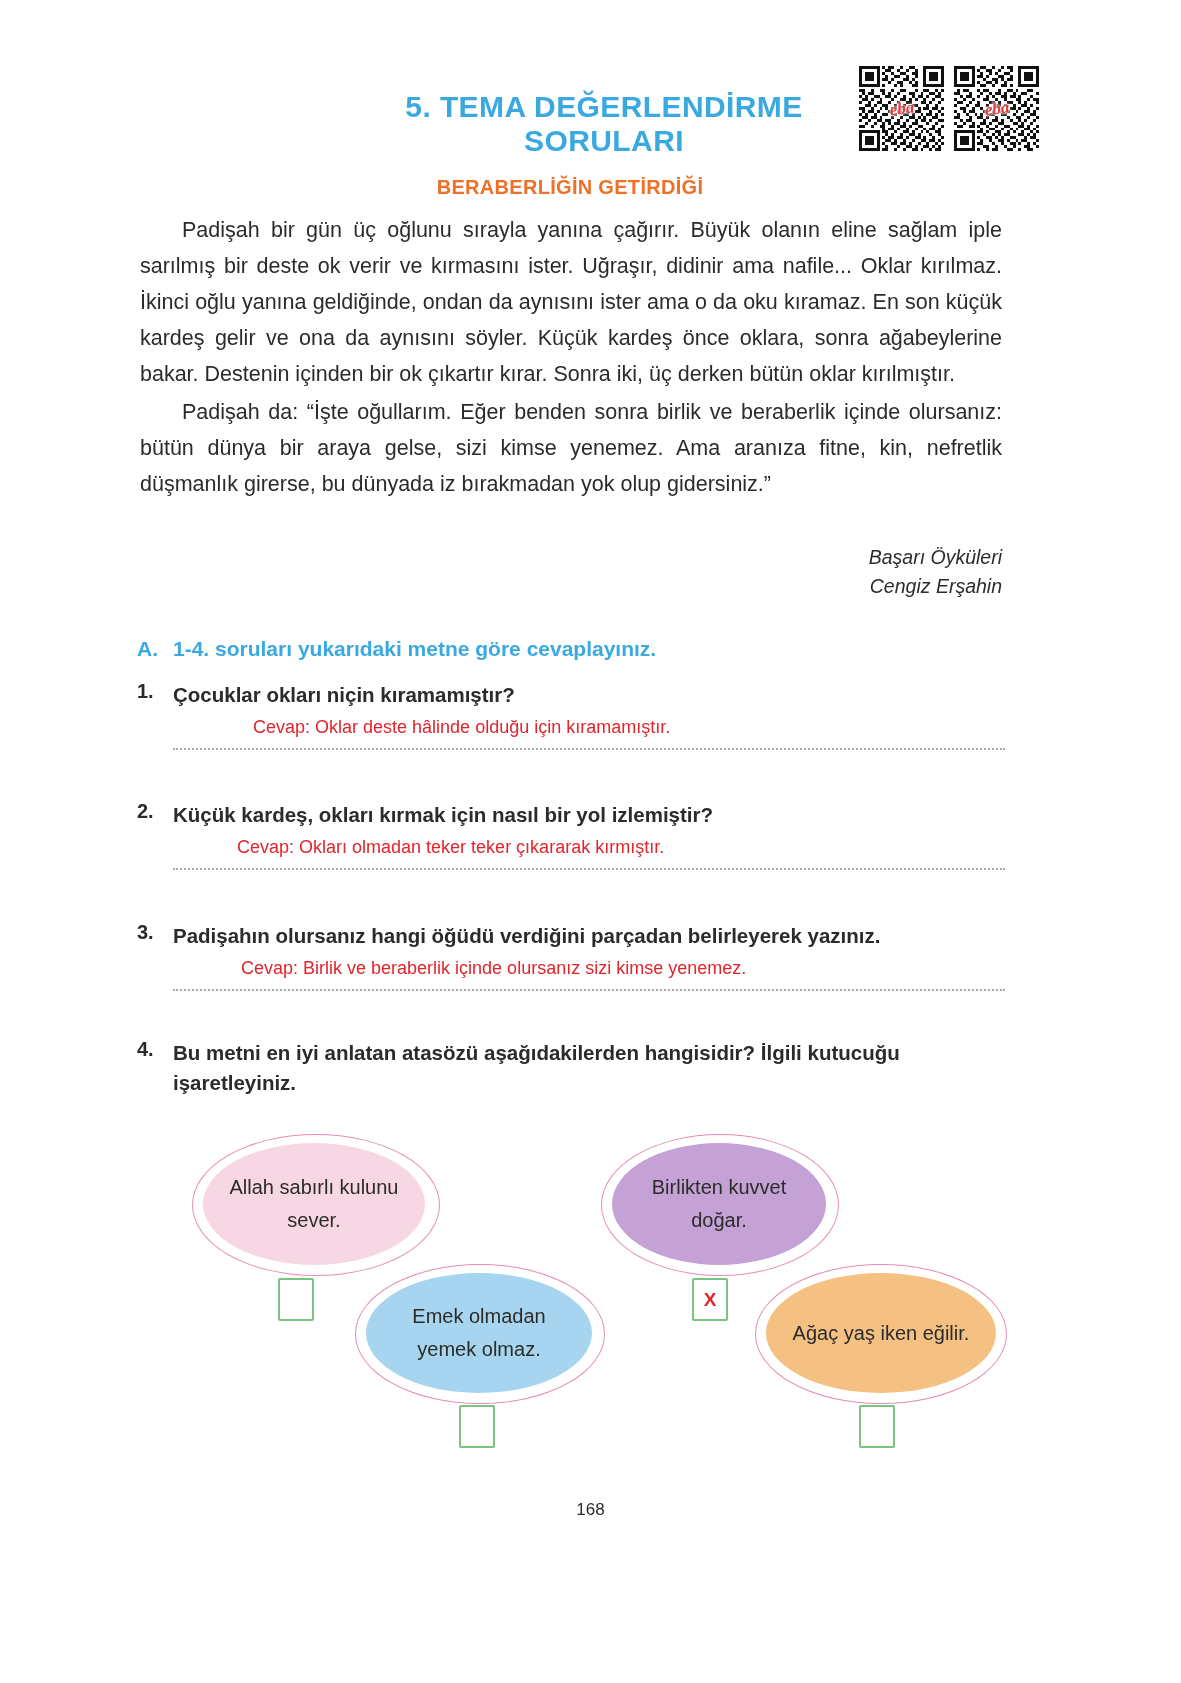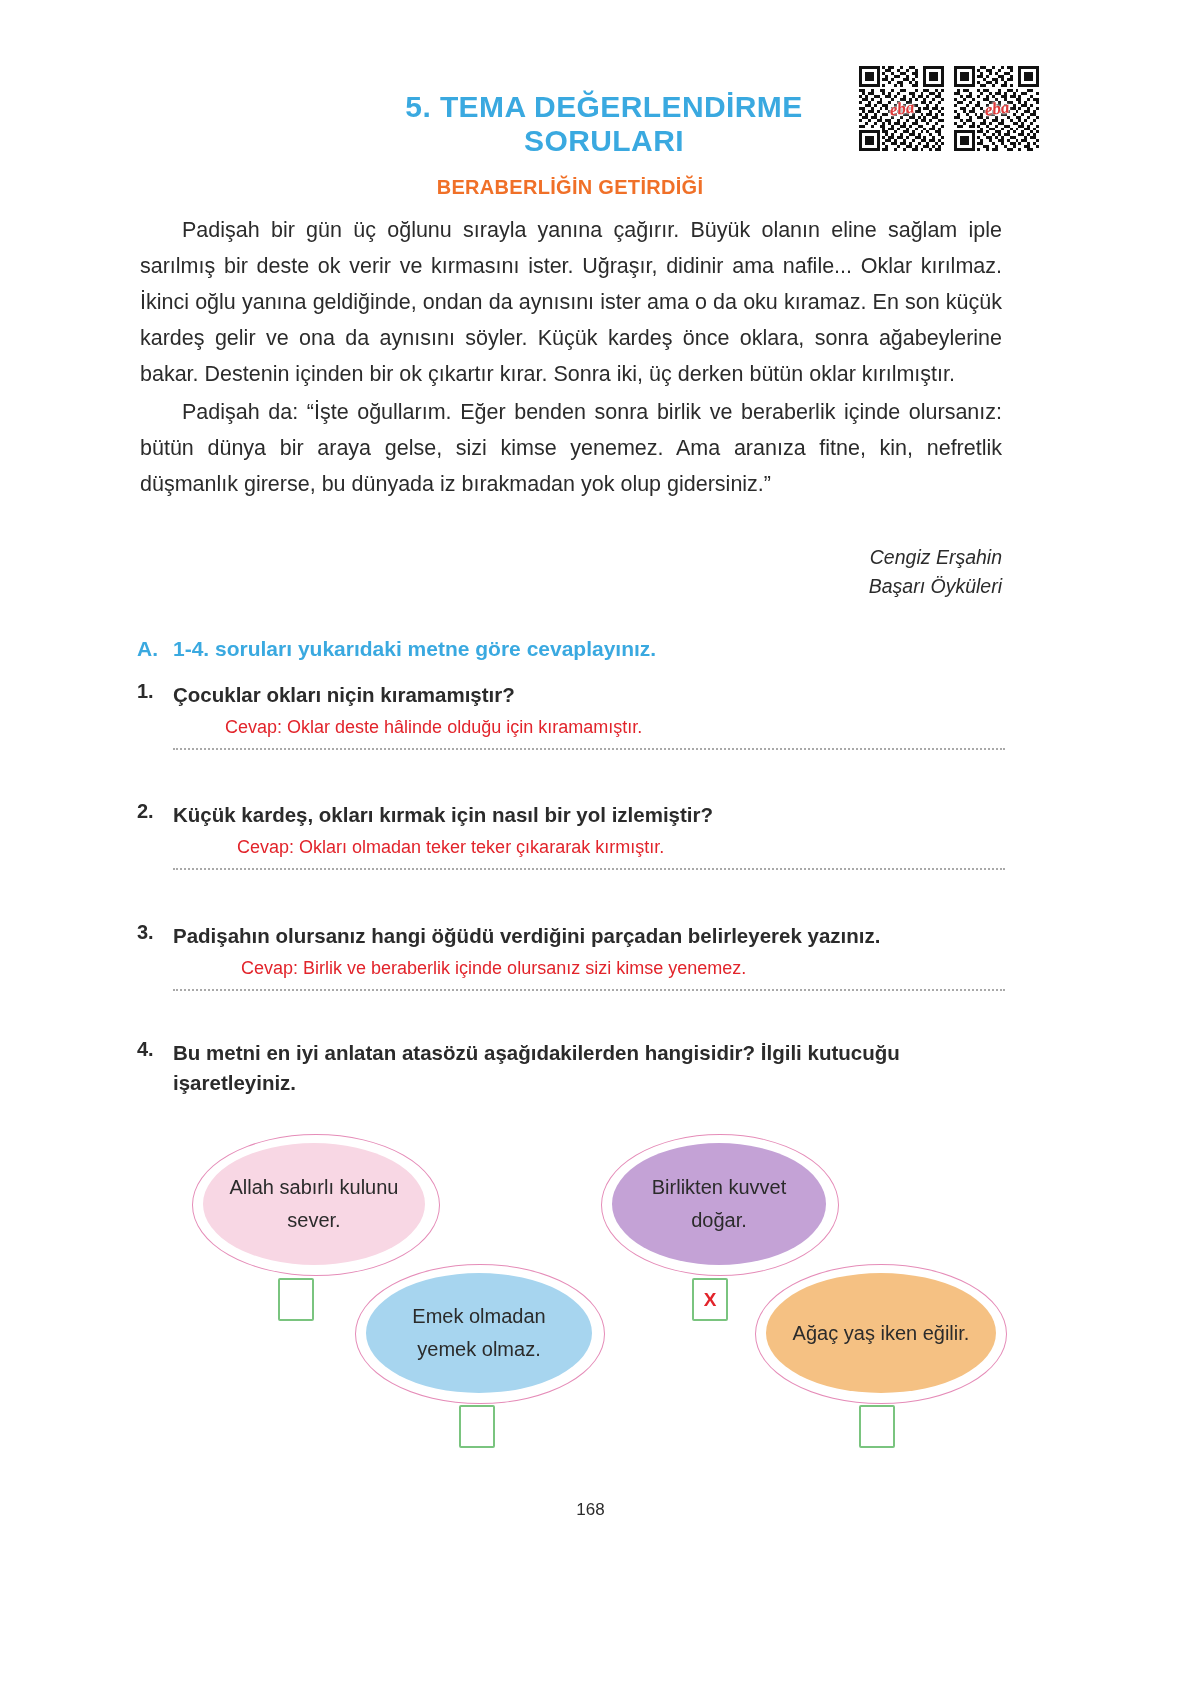--- a/index.html
+++ b/index.html
@@ -126,21 +126,21 @@
   .q-text {
     font-size: 20.5px;
     font-weight: bold;
     color: #2b2b2b;
     line-height: 30px;
   }
   .answer {
     color: #e2242b;
     font-size: 18px;
     margin-top: 5px;
-    margin-left: 88px;
+    margin-left: 116px;
     line-height: 24px;
   }
   .answer-2 { margin-left: 100px; }
   .answer-3 { margin-left: 104px; }
   .dotline {
     margin-top: 9px;
     margin-left: 36px;
     border-bottom: 2.2px dotted #a9a9a9;
     width: 832px;
     height: 1px;
@@ -661,22 +661,22 @@
   </div>
 
   <div class="passage-title">BERABERLİĞİN GETİRDİĞİ</div>
 
   <div class="passage">
     <p>Padişah bir gün üç oğlunu sırayla yanına çağırır. Büyük olanın eline sağlam iple sarılmış bir deste ok verir ve kırmasını ister. Uğraşır, didinir ama nafile... Oklar kırılmaz. İkinci oğlu yanına geldiğinde, ondan da aynısını ister ama o da oku kıramaz. En son küçük kardeş gelir ve ona da aynısını söyler. Küçük kardeş önce oklara, sonra ağabeylerine bakar. Destenin içinden bir ok çıkartır kırar. Sonra iki, üç derken bütün oklar kırılmıştır.</p>
     <p>Padişah da: “İşte oğullarım. Eğer benden sonra birlik ve beraberlik içinde olursanız: bütün dünya bir araya gelse, sizi kimse yenemez. Ama aranıza fitne, kin, nefretlik düşmanlık girerse, bu dünyada iz bırakmadan yok olup gidersiniz.”</p>
   </div>
 
   <div class="attribution">
+    <div>Başarı Öyküleri</div>
     <div>Cengiz Erşahin</div>
-    <div>Başarı Öyküleri</div>
   </div>
 
   <div class="section-a">
     <span class="letter">A.</span>
     <span>1-4. soruları yukarıdaki metne göre cevaplayınız.</span>
   </div>
 
   <div class="q-block" style="top:680px;">
     <div class="q-row">
       <span class="q-num">1.</span>

